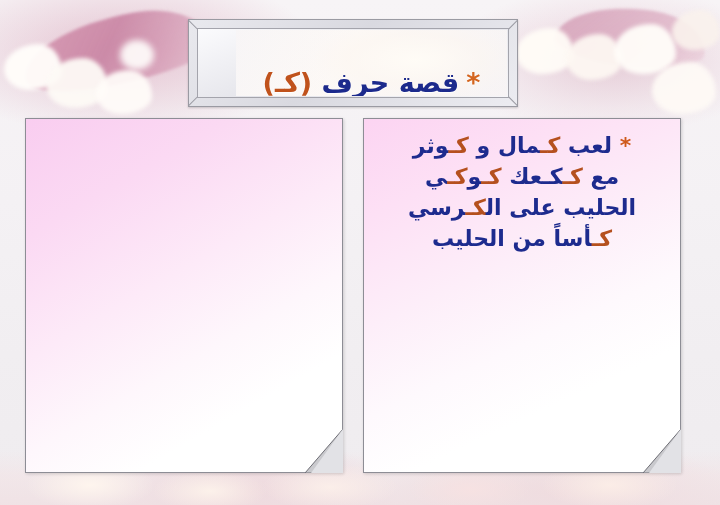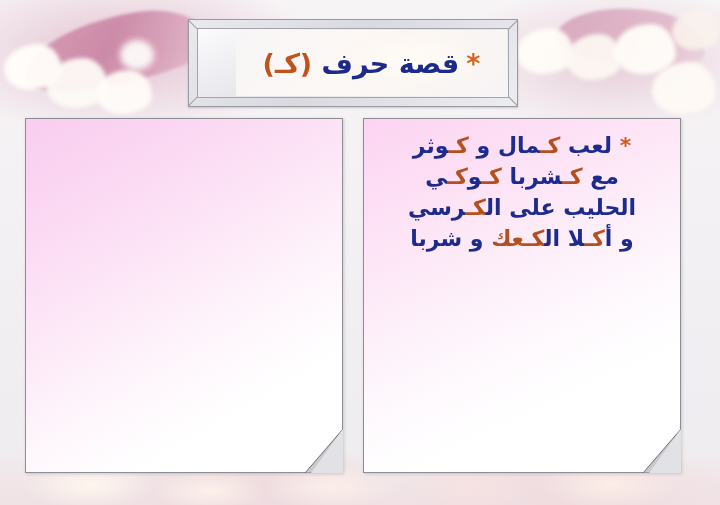--- a/index.html
+++ b/index.html
@@ -100,21 +100,21 @@
   .miter.bl { left: 0;   bottom: 0;transform: rotate(-45deg); transform-origin: left bottom; }
   .miter.br { right: 0;  bottom: 0;transform: rotate(45deg);  transform-origin: right bottom; }
 
   .frame-inner {
     position: absolute;
     inset: 11px;
     background:
       radial-gradient(ellipse 120px 46px at 66% 45%, rgba(255,252,246,0.95) 0%, rgba(252,246,240,0.55) 55%, rgba(250,246,244,0.2) 85%),
       linear-gradient(120deg, #f7f5f7 0%, #fdf9f6 40%, #f6f3f5 100%);
     display: flex;
-    align-items: center;
+    align-items: flex-end;
     justify-content: center;
     overflow: hidden;
     margin-left: 37px;
   }
   .title-text {
     direction: rtl;
     font-family: "DejaVu Sans", sans-serif;
     font-size: 27px;
     font-weight: bold;
     letter-spacing: 0.5px;
@@ -570,32 +570,32 @@
     <div class="panel-fill"></div>
 
     <div class="story">
 
       <div class="story-line">
         <span class="star">*</span>
         <span>لعب </span><span class="kaf">كـ</span><span>مال و </span><span class="kaf">كـ</span><span>وثر</span>
       </div>
 
       <div class="story-line">
-        <span>مع </span><span class="kaf">كـ</span><span>شربا </span><span class="kaf">كـ</span><span>و</span><span class="kaf">كـ</span><span>ي</span>
+        <span>مع </span><span class="kaf">كـ</span><span>كـعك </span><span class="kaf">كـ</span><span>و</span><span class="kaf">كـ</span><span>ي</span>
       </div>
 
 
       <div class="story-line">
         <span>الحليب على ال</span><span class="kaf">كـ</span><span>رسي</span>
       </div>
 
+
       <div class="story-line">
-        <span>و أ</span><span class="kaf">كـ</span><span>لا ال</span><span class="kaf">كـعك</span><span> و شربا</span>
-      </div>
-
+        <span class="kaf">كـ</span><span>أساً من الحليب</span>
+      </div>
 
     </div>
 
     <div class="fold">
       <svg width="38" height="44" viewBox="0 0 38 44">
         <polygon points="38,0 38,44 0,44" fill="#c9c9cd" stroke="#6f6f76" stroke-width="1"></polygon>
         <polygon points="38,0 38,44 6,44" fill="#e2e2e6" stroke="none"></polygon>
       </svg>
     </div>
   </div>

